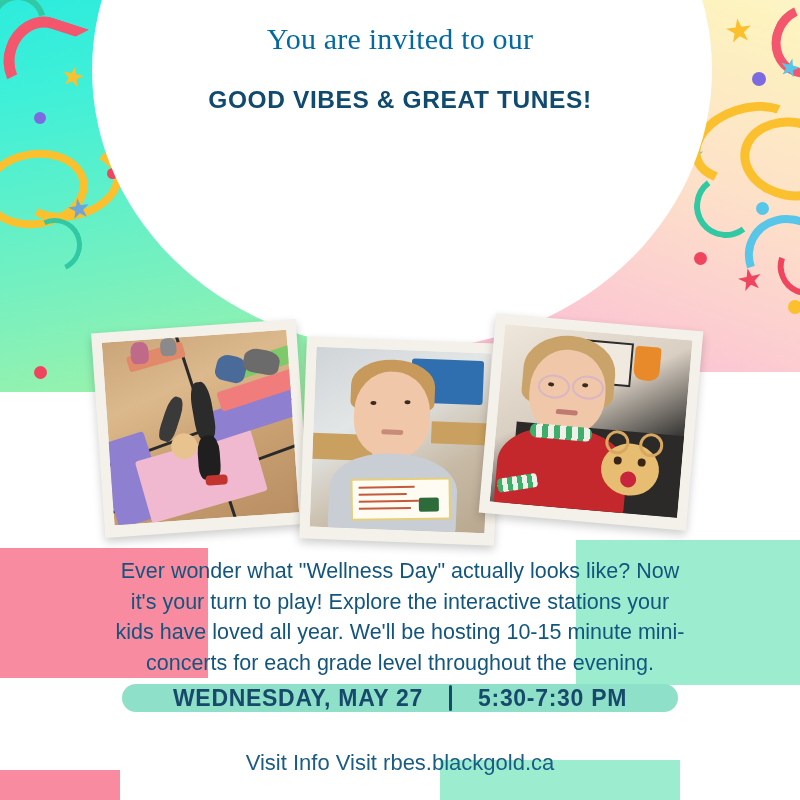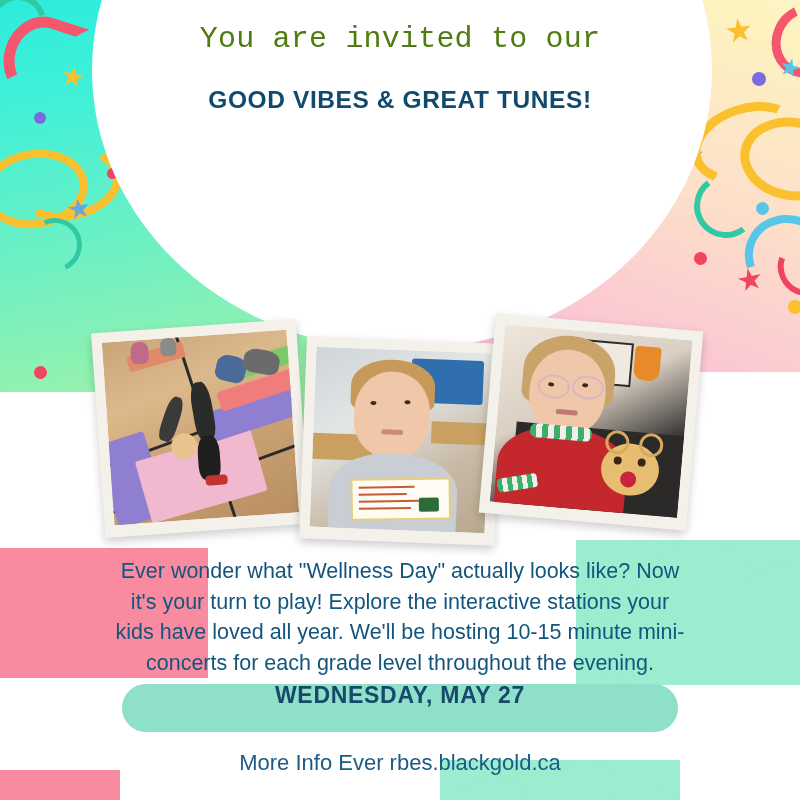--- a/index.html
+++ b/index.html
@@ -45,22 +45,22 @@
   .dot{position:absolute;border-radius:50%;}
   .ring{position:absolute;border-style:solid;border-radius:50%;}
   .arc{position:absolute;border-radius:50%;border-style:solid;border-color:transparent;}
   .star{position:absolute;
     clip-path:polygon(50% 0%,61% 35%,98% 35%,68% 57%,79% 91%,50% 70%,21% 91%,32% 57%,2% 35%,39% 35%);}
   .squig{position:absolute;border-style:solid;border-color:transparent;}
 
   
   .headline-wrap{position:absolute;left:0;top:0;width:800px;text-align:center;z-index:6;}
   .kicker{
-    margin-top:22px;font-size:30px;color:#4d7c0f;letter-spacing:.2px;
-    font-family:Liberation Mono, monospace;font-weight:400;
+    margin-top:22px;font-size:30px;color:#0369a1;letter-spacing:.2px;
+    font-family:Liberation Serif, serif;font-weight:400;
   }
   .title{
     font-family:"Liberation Sans Narrow","Liberation Sans",sans-serif;
     color:#fa8c9c;font-weight:700;text-transform:uppercase;
     letter-spacing:1px;line-height:.80;
     text-shadow:2px 3px 0 rgba(0,0,0,.07);
     margin-top:6px;
   }
   .title .l1{display:block;font-size:75px;transform:scaleX(1.18);}
   .title .l2{display:block;font-size:75px;transform:scaleX(1.18);margin-top:4px;}
@@ -101,23 +101,23 @@
 
   
   .body-copy{
     position:absolute;left:110px;top:556px;width:580px;text-align:center;z-index:8;
     color:#13557d;font-size:21.5px;line-height:1.42;
     font-family:"Liberation Sans Narrow","Liberation Sans",sans-serif;
   }
 
   
   .date-pill{
-    position:absolute;left:122px;top:684px;width:556px;height:48px;
+    position:absolute;left:122px;top:684px;width:556px;height:28px;
     background:#8fe0c8;border-radius:26px;z-index:8;
-    display:flex;align-items:center;justify-content:center;gap:26px;flex-direction:column;
+    display:flex;align-items:center;justify-content:center;gap:26px;
   }
   .date-pill span{
     color:#17496b;font-weight:700;font-size:23px;letter-spacing:.7px;
     text-transform:uppercase;
     font-family:"Liberation Sans Narrow","Liberation Sans",sans-serif;
   }
   .pill-div{width:3px;height:26px;background:#17496b;border-radius:2px;}
 
   .footer{
     position:absolute;left:0;top:750px;width:800px;text-align:center;z-index:8;
@@ -281,17 +281,18 @@
       </div>
     </div>
 
   </div>
 
   <div class="body-copy">Ever wonder what "Wellness Day" actually looks like? Now it's your turn to play! Explore the interactive stations your kids have loved all year. We'll be hosting 10-15 minute mini-concerts for each grade level throughout the evening.</div>
 
   <div class="date-pill">
     <span>WEDNESDAY, MAY 27</span>
     <div class="pill-div"></div>
-  </div>
-
-  <div class="footer">More Info Ever rbes.blackgold.ca</div>
+    <span>5:30-7:30 PM</span>
+  </div>
+
+  <div class="footer">Visit Info Visit rbes.blackgold.ca</div>
 
 </div>
 
 </body></html>

